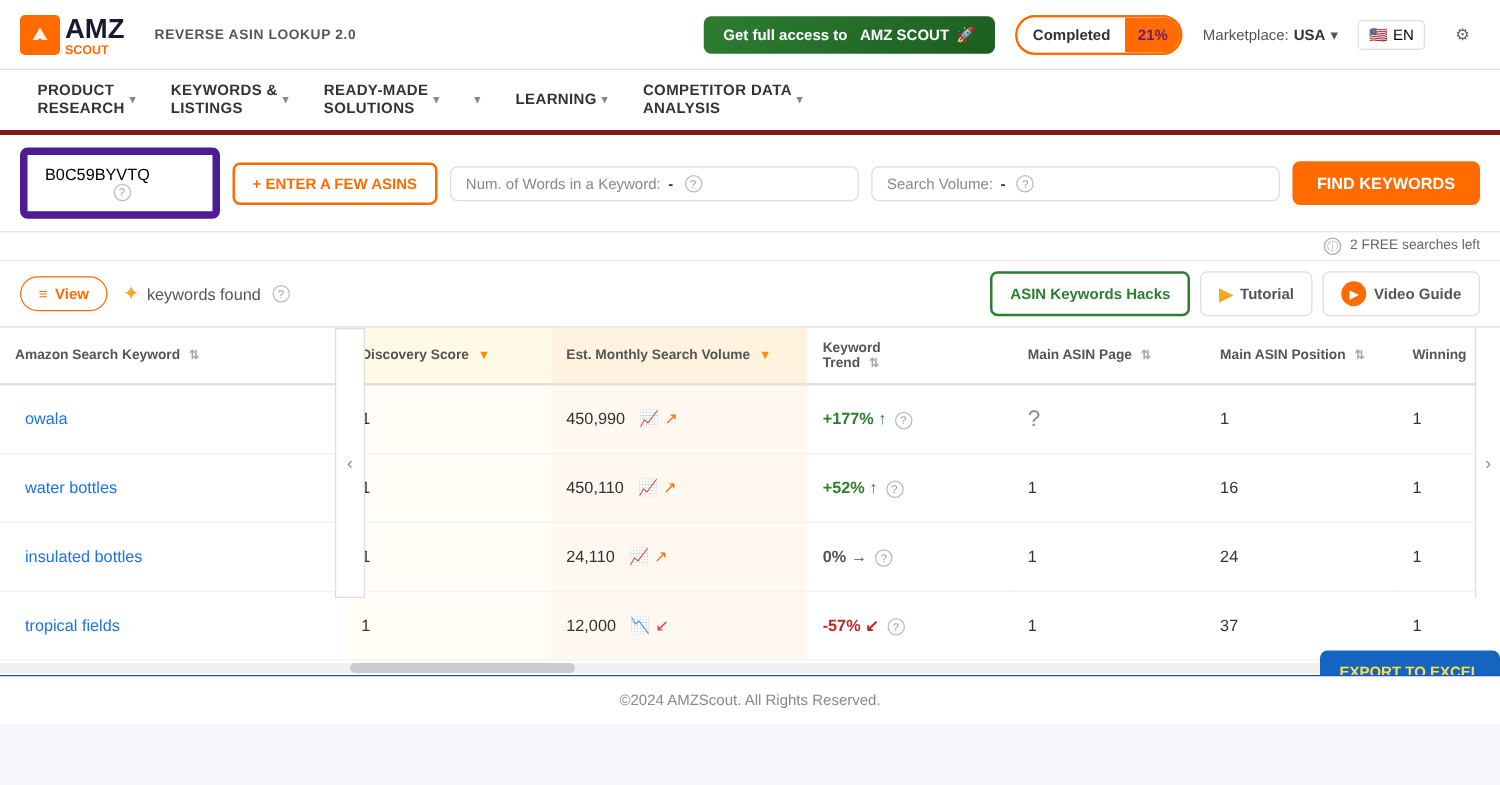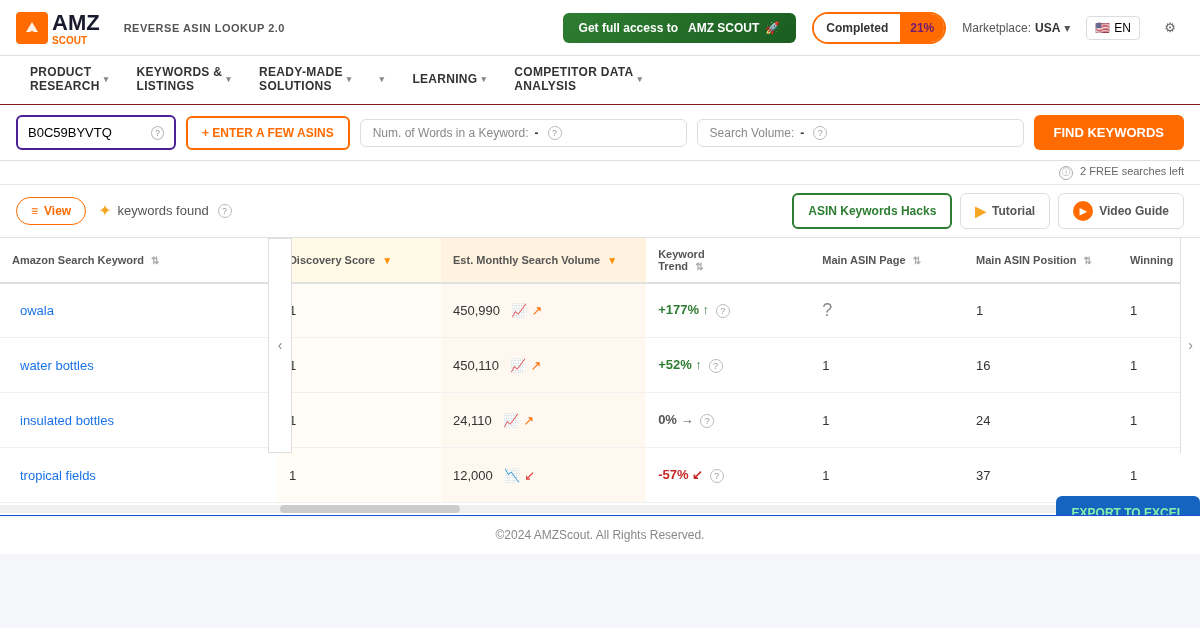--- a/index.html
+++ b/index.html
@@ -13,27 +13,27 @@
     .get-access-btn { background: linear-gradient(135deg, #2e7d32, #1b5e20); color: white; border: none; border-radius: 6px; padding: 8px 16px; font-size: 12px; font-weight: 700; cursor: pointer; display: flex; align-items: center; gap: 6px; margin-left: auto; }
     .completed-pill { display: flex; align-items: center; border: 2px solid #ff6b00; border-radius: 20px; overflow: hidden; height: 32px; }
     .completed-text { padding: 0 12px; font-size: 12px; font-weight: 600; color: #333; background: white; height: 100%; display: flex; align-items: center; }
     .completed-pct { padding: 0 10px; font-size: 12px; font-weight: 700; color: #701a75; background: #ff6b00; height: 100%; display: flex; align-items: center; }
     .marketplace { font-size: 12px; color: #555; display: flex; align-items: center; gap: 4px; }
     .marketplace a { color: #333; font-weight: 600; text-decoration: none; }
     .lang-btn { display: flex; align-items: center; gap: 4px; border: 1px solid #ddd; border-radius: 4px; padding: 4px 8px; font-size: 12px; cursor: pointer; background: white; }
     .settings-icon { width: 28px; height: 28px; display: flex; align-items: center; justify-content: center; cursor: pointer; color: #666; }
 
     
-    .nav { background: #fff; border-bottom: 1px solid #7f1d1d; display: flex; align-items: stretch; padding: 0 16px; }
+    .nav { background: #fff; border-bottom: 4px solid #7f1d1d; display: flex; align-items: stretch; padding: 0 16px; }
     .nav-item { display: flex; align-items: center; gap: 4px; padding: 0 14px; height: 48px; font-size: 12px; font-weight: 600; color: #333; cursor: pointer; text-transform: uppercase; letter-spacing: 0.3px; white-space: nowrap; border-bottom: 2px solid transparent; }
     .nav-item .chevron { font-size: 9px; color: #888; }
 
     
     .toolbar { background: #fff; display: flex; align-items: center; padding: 10px 16px; gap: 10px; border-bottom: 1px solid #e0e0e0; }
-    .asin-input { border: 2px solid #4c1d95; border-radius: 6px; padding: 8px 10px; font-size: 13px; width: 160px; display: flex; align-items: center; justify-content: space-between; }
+    .asin-input { border: 6px solid #4c1d95; border-radius: 6px; padding: 8px 10px; font-size: 13px; width: 160px; display: flex; align-items: center; justify-content: space-between; flex-direction: column; }
     .asin-input input { border: none; outline: none; font-size: 13px; width: 120px; }
     .enter-asins-btn { background: white; color: #ff6b00; border: 2px solid #ff6b00; border-radius: 6px; padding: 8px 14px; font-size: 12px; font-weight: 700; cursor: pointer; white-space: nowrap; }
     .filter-group { display: flex; align-items: center; gap: 6px; border: 1px solid #ddd; border-radius: 6px; padding: 6px 12px; font-size: 12px; color: #555; flex: 1; }
     .filter-group .label { color: #888; }
     .filter-group .dash { color: #333; font-weight: 600; }
     .find-btn { background: #ff6b00; color: white; border: none; border-radius: 6px; padding: 10px 20px; font-size: 13px; font-weight: 700; cursor: pointer; margin-left: auto; white-space: nowrap; }
 
     
     .free-searches { text-align: right; padding: 4px 16px; font-size: 11px; color: #666; background: #fff; border-bottom: 1px solid #e8e8e8; }
     .free-searches .info-icon2 { display: inline-flex; width: 14px; height: 14px; border: 1px solid #aaa; border-radius: 50%; align-items: center; justify-content: center; font-size: 9px; color: #aaa; margin-right: 4px; }
@@ -287,21 +287,21 @@
     </td>
     <td>1</td>
     <td>37</td>
     <td>1</td>
   </tr>
       </tbody>
   </table>
 
   <button style="background:#ff6b00;border:none;border-radius:50%;width:36px;height:36px;display:flex;align-items:center;justify-content:center;cursor:pointer;color:white;font-size:16px;position:absolute;left:582px;top:315px;z-index:20;box-shadow:0 2px 8px rgba(255,107,0,0.4);">↓</button>
 
-  <button style="background:#1565c0;color:#86efac;border:none;border-radius:6px;padding:10px 16px;font-size:12px;font-weight:700;cursor:pointer;position:absolute;right:0;top:258px;z-index:20;">EXPORT TO EXCEL</button>
+  <button style="background:#1565c0;color:#fde047;border:none;border-radius:6px;padding:10px 16px;font-size:12px;font-weight:700;cursor:pointer;position:absolute;right:0;top:258px;z-index:20;">EXPORT TO EXCEL</button>
 
   <div style="height:8px;background:#f0f0f0;margin:2px 0;">
     <div style="height:8px;width:180px;background:#ccc;border-radius:4px;margin-left:280px;"></div>
   </div>
 </div>
 
 <div class="footer">
   <span>©2024 AMZScout. All Rights Reserved.</span>
 </div>
 

